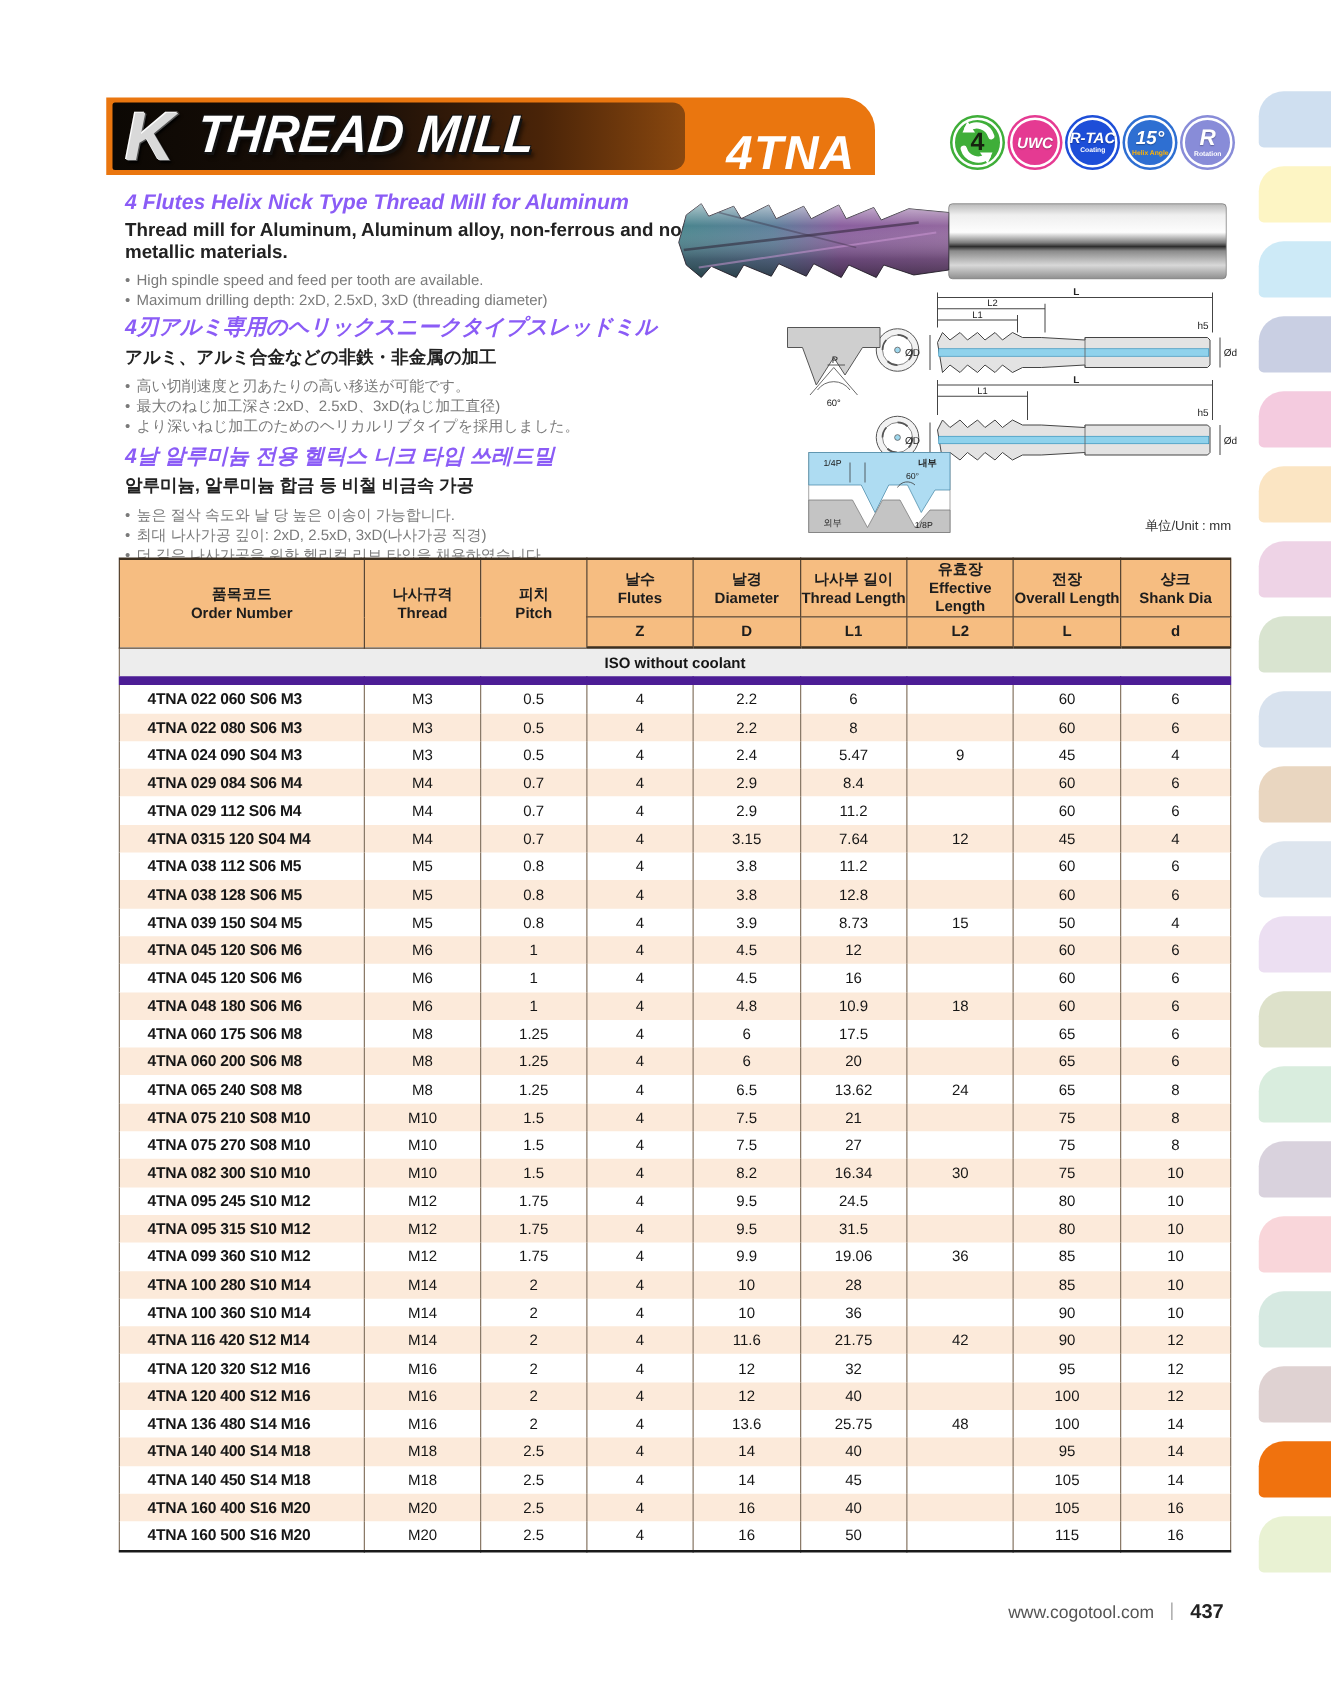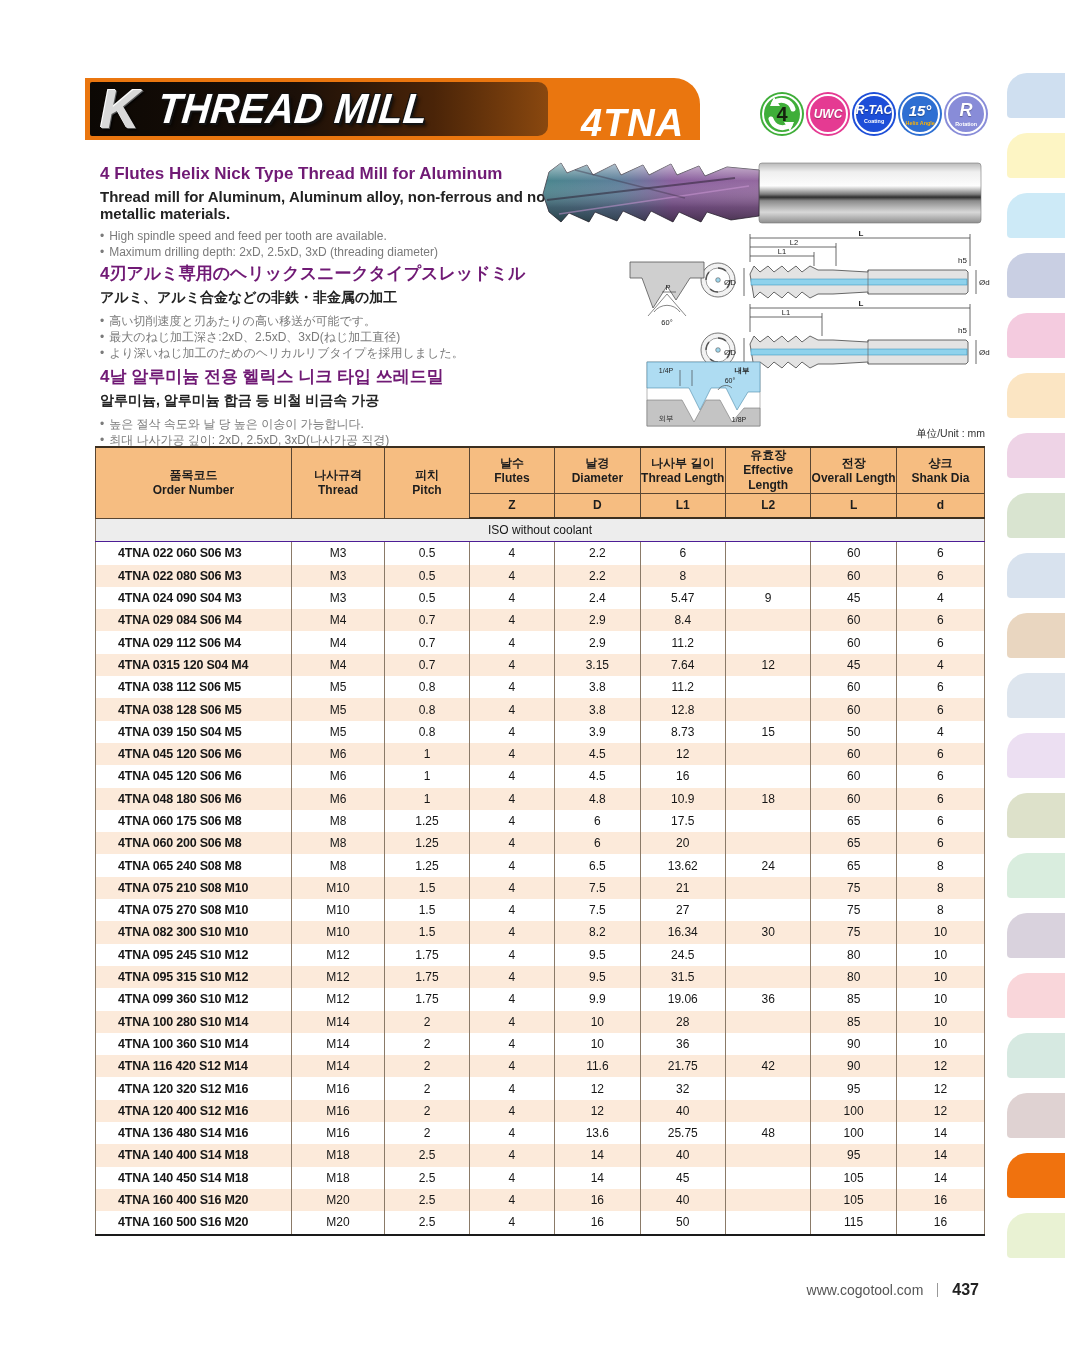--- a/index.html
+++ b/index.html
@@ -25,54 +25,54 @@
   .badge{position:relative;width:44px;height:44px;border-radius:50%;display:flex;flex-direction:column;
          align-items:center;justify-content:center;color:#fff;}
   .badge::before{content:"";position:absolute;inset:2px;border:2px solid #fff;border-radius:50%;}
   .badge .lbl{font-size:12px;font-weight:900;font-style:italic;line-height:1;z-index:2;text-shadow:0 1px 1px rgba(0,0,0,.3);}
   .badge .sub{font-size:6px;font-weight:700;line-height:1;z-index:2;margin-top:2px;transform:scale(.9);}
   .badge svg{position:absolute;inset:0;z-index:1;}
   .badge .num4{font-size:20px;font-weight:900;color:#16220f;z-index:2;font-style:normal;text-shadow:none;}
 
   
   .intro{position:absolute;left:100px;}
-  .intro .t1{font-weight:700;color:#701a75;margin:16px 0 4px 0;}
+  .intro .t1{font-weight:700;color:#8b5cf6;margin:4px 0 4px 0;font-style:italic;}
   .intro .t2{font-weight:700;color:#222;margin:0 0 6px 0;}
   .intro ul{margin:0;padding:0;list-style:none;}
   .intro li{font-size:12px;color:#7a7a7a;line-height:1.35;}
   .intro li::before{content:"•";color:#7a7a7a;margin-right:5px;}
   .intro-en{top:148px;width:470px;}
   .intro-en .t1{font-size:17px;}
   .intro-en .t2{font-size:15px;}
   .intro-ja{top:246px;width:520px;}
   .intro-ja .t1{font-size:17px;}
   .intro-ja .t2{font-size:14px;}
   .intro-ko{top:349px;width:520px;}
   .intro-ko .t1{font-size:17px;}
   .intro-ko .t2{font-size:14px;}
 
   
   .photo{position:absolute;left:535px;top:150px;width:450px;height:82px;}
   .diagram{position:absolute;left:618px;top:230px;width:372px;height:200px;}
   .diagram text{font-family:"Liberation Sans",sans-serif;}
 
-  .unit-note{position:absolute;left:95px;top:427px;width:890px;text-align:right;font-size:10.5px;color:#333;}
+  .unit-note{position:absolute;left:95px;top:414px;width:890px;text-align:right;font-size:10.5px;color:#333;}
 
   
   .spec-table{position:absolute;left:95px;top:446px;width:890px;border-collapse:collapse;table-layout:fixed;}
   .spec-table th,.spec-table td{padding:0;}
   .spec-table thead th{background:#f6bd81;font-size:12px;font-weight:700;color:#1d1d1d;
         border:1px solid #5a4632;text-align:center;line-height:1.25;}
   .spec-table thead tr.hrow th{height:45px;}
   .spec-table thead tr.srow th{height:23px;border-bottom:2px solid #3c2f20;}
   .spec-table thead{border-top:2px solid #3c2f20;}
   .hd-ko{display:block;font-size:12px;}
   .hd-en{display:block;font-size:12px;}
-  .iso-row td{background:#ededed;height:28px;text-align:center;font-size:13px;font-weight:400;color:#111;
-        border-bottom:1px solid #4c1d95;border-left:1px solid #5a4632;border-right:1px solid #5a4632;}
+  .iso-row td{background:#ededed;height:28px;text-align:center;font-size:13px;font-weight:700;color:#111;
+        border-bottom:7px solid #4c1d95;border-left:1px solid #5a4632;border-right:1px solid #5a4632;}
   .spec-table tbody td{height:22.3px;font-size:12px;text-align:center;color:#161616;
         border-left:1px solid #8a7a68;border-right:1px solid #8a7a68;}
   .spec-table tbody tr.stripe td{background:#fceada;}
   .spec-table tbody td.ordcol{text-align:left;padding-left:22px;font-weight:700;font-size:12.5px;letter-spacing:-.2px;}
   .spec-table tbody{border-bottom:2px solid #1a1a1a;}
 
   
   .footer{position:absolute;left:95px;top:1281px;width:884px;text-align:right;}
   .footer .site{font-size:14px;color:#555;}
   .footer .sep{display:inline-block;width:1px;height:14px;background:#999;margin:0 14px -2px 14px;}

